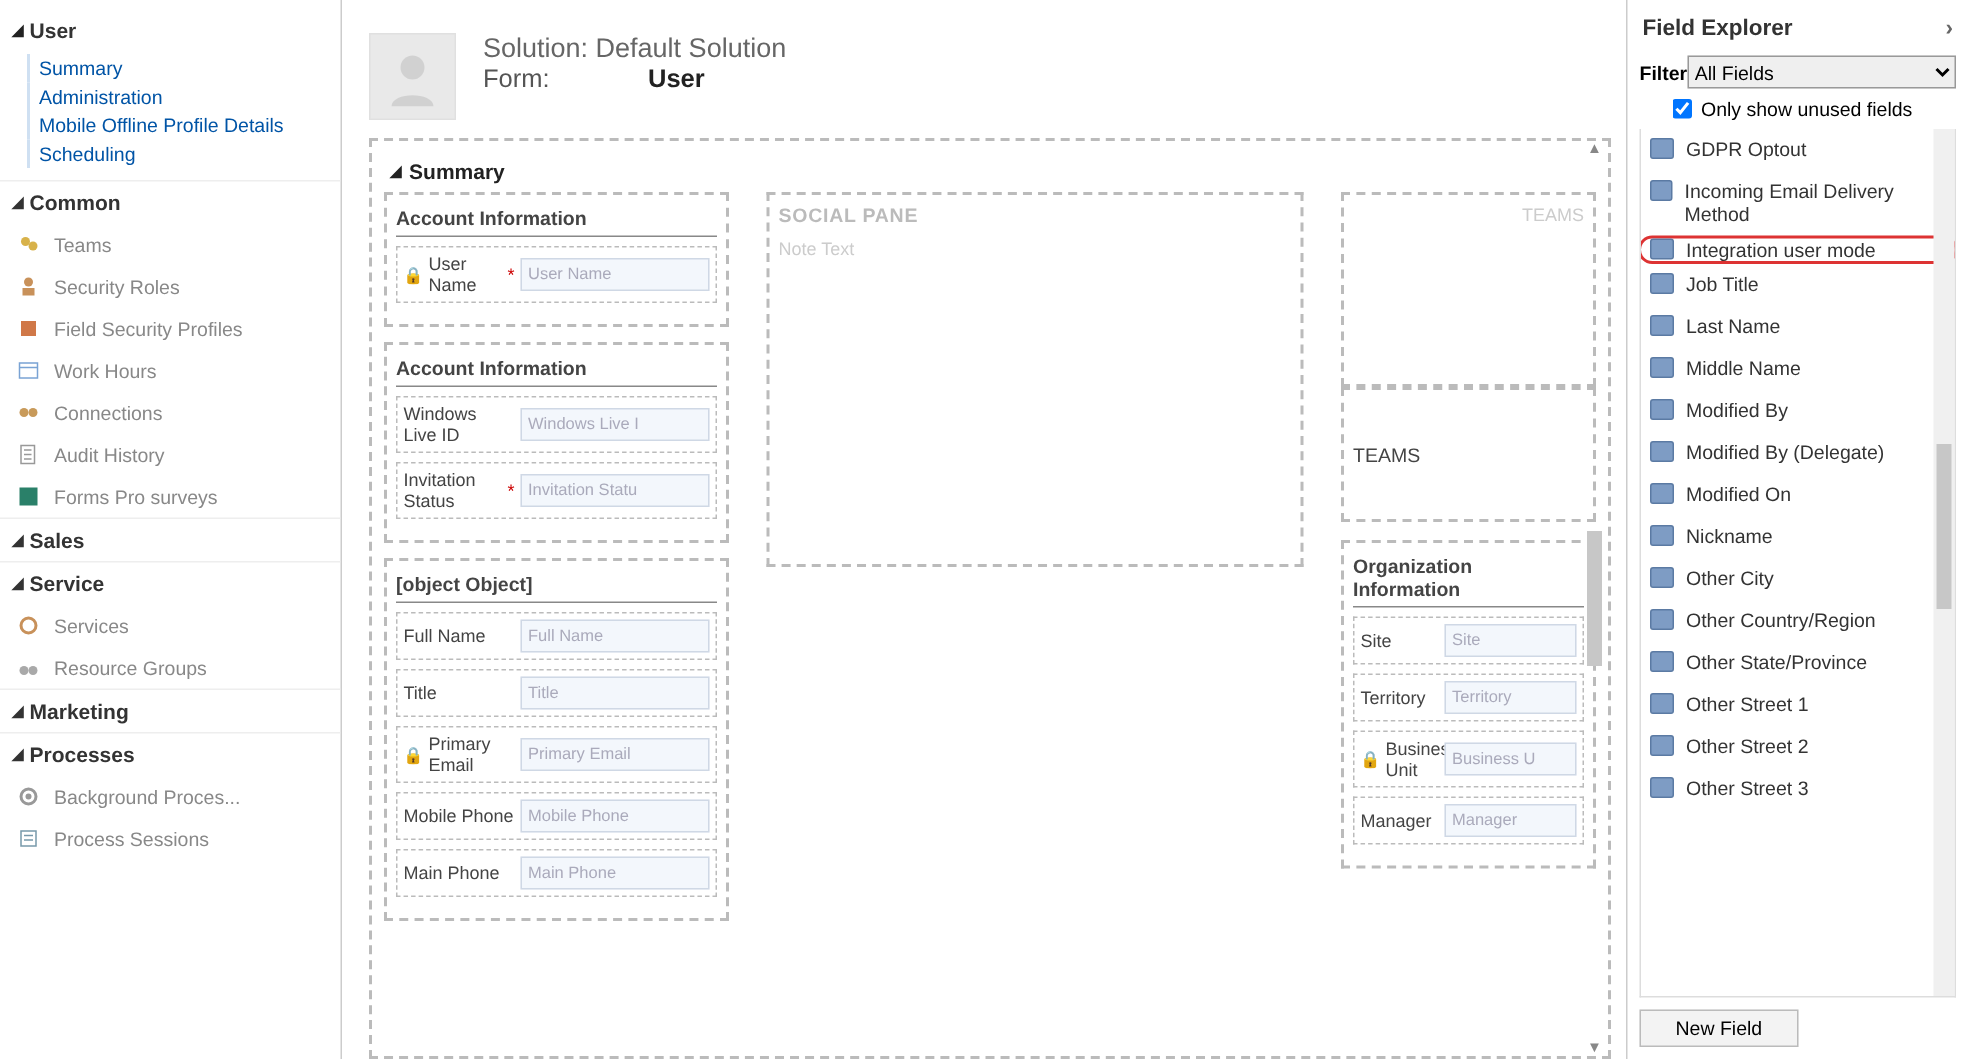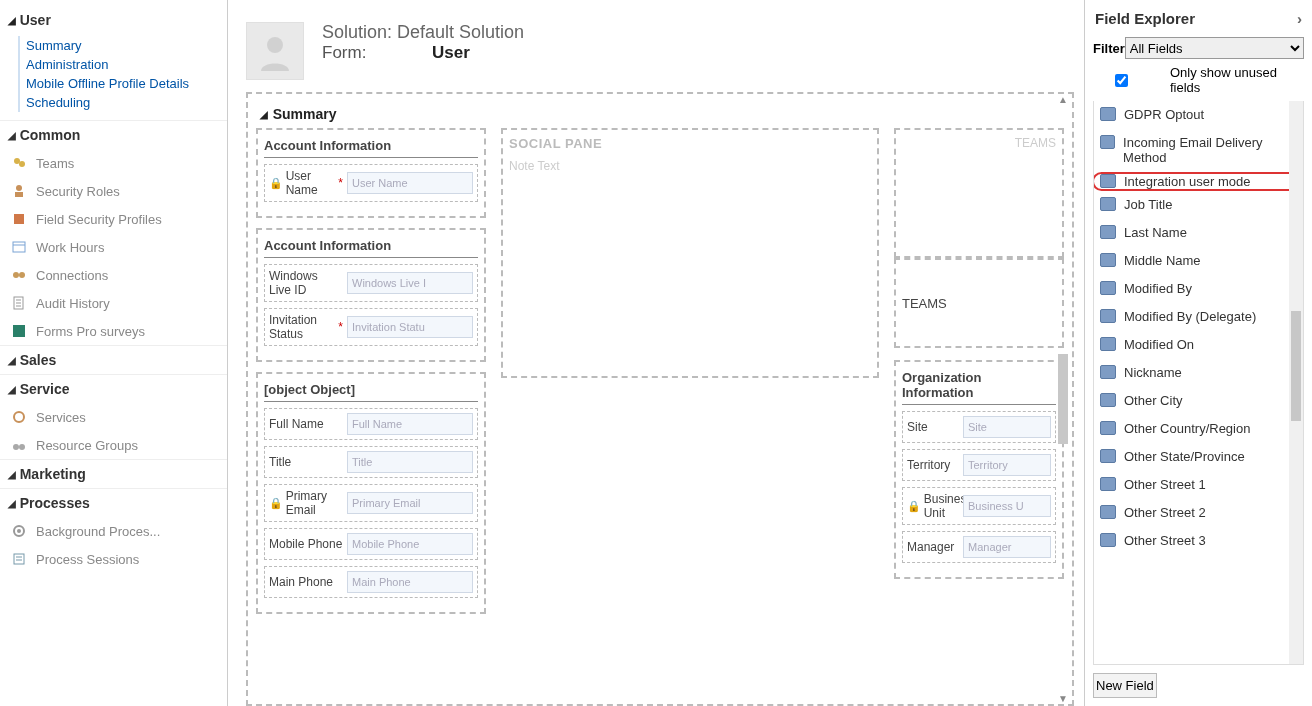--- a/index.html
+++ b/index.html
@@ -20,21 +20,21 @@
 .avatar { width:58px; height:58px; background:#e9e9e9; border:1px solid #e0e0e0; display:flex; align-items:center; justify-content:center; margin-right:18px; }
 .avatar svg{opacity:.5}
 .hdr-txt .line1 { color:#666; font-size:18px; }
 .hdr-txt .line2 { display:flex; }
 .hdr-txt .form-label { color:#555; font-size:17px; width:110px;}
 .hdr-txt .form-val { color:#222; font-size:17px; font-weight:600; }
 
 .canvas-wrap { flex:1; border:2px dashed #bbb; position:relative; padding:6px 8px; overflow:hidden; }
 .section-head { font-weight:700; font-size:14px; color:#222; padding:6px 4px; display:flex; align-items:center; }
 .section-head .tri{font-size:10px; margin-right:5px;}
-.cols { display:flex; gap:15px;justify-content:flex-end; }
+.cols { display:flex; gap:25px;justify-content:flex-end; }
 .col { }
 .col.a{ width:230px;} .col.b{flex:1;} .col.c{width:170px;}
 .box { border:2px dashed #bbb; padding:4px 6px 8px; margin-bottom:10px; }
 .box-title{ font-weight:600; font-size:13px; color:#444; border-bottom:1px solid #888; padding:4px 0 4px; margin-bottom:6px;}
 .field-row{ display:flex; align-items:center; border:1px dashed #bbb; padding:4px; margin-bottom:6px; }
 .field-label{ font-size:12px; color:#444; width:78px; padding-right:4px; display:flex; align-items:center; }
 .lock-icon{ color:#c33; margin-right:3px; font-size:11px; }
 .req{ color:#c00; margin-left:2px; }
 .field-input{ flex:1; height:22px; border:1px solid #cfd8e5; background:#f3f7fc; font-size:11px; color:#aab; padding:0 4px; display:flex; align-items:center; }
 .social-pane{ border:2px dashed #bbb; padding:6px; height:250px; }
@@ -43,27 +43,27 @@
 .teams-box{ border:2px dashed #bbb; height:130px; padding:6px; display:flex; justify-content:flex-end;}
 .teams-box .gh{ color:#ccc; font-size:12px; }
 .teams-big{ border:2px dashed #bbb; height:90px; display:flex; align-items:center; padding:6px; margin-bottom:12px;}
 .teams-big .lbl{ color:#444; font-size:13px; }
 
 .right-panel{ width:228px; border-left:1px solid #ccc; display:flex; flex-direction:column; padding:6px 8px 8px; }
 .fe-head{ display:flex; align-items:center; justify-content:space-between; font-weight:600; color:#333; font-size:15px; padding:4px 2px 10px;}
 .fe-filter{ display:flex; align-items:center; font-size:13px; margin-bottom:4px; }
 .fe-filter .lbl{ font-weight:600; }
 .fe-filter select{ flex:1; font-size:13px; height:22px; border:1px solid #999;}
-.fe-chk{ display:flex; align-items:center; font-size:13px; padding:2px 0 6px 22px;gap:36px;}
+.fe-chk{ display:flex; align-items:center; font-size:13px; padding:2px 0 6px 22px;}
 .fe-chk input{margin-right:6px;}
 .fe-list{ flex:1; border:1px solid #ddd; border-top:none; overflow:hidden; position:relative;}
 .fe-item{ display:flex; align-items:flex-start; padding:6px 6px; font-size:13px; color:#333; border-bottom:1px solid transparent;}
 .fe-item .fi-icn{ width:16px; height:14px; background:#7e9cc4; border:1px solid #5b7aa3; margin-right:8px; border-radius:2px;}
 .highlight{ border:2px solid #d33; border-radius:14px; padding:0px 6px; margin:0 -2px; }
-.fe-btn{ margin-top:8px; align-self:flex-start; padding:4px 2px; font-size:13px; background:#f3f3f3; border:1px solid #bbb;}
+.fe-btn{ margin-top:8px; align-self:flex-start; padding:4px 23px; font-size:13px; background:#f3f3f3; border:1px solid #bbb;}
 .mini-scroll{ position:absolute; right:0; top:0; width:14px; height:100%; background:#f0f0f0;}
 .mini-scroll .thumb{ position:absolute; left:2px; right:2px; top:210px; height:110px; background:#c7c7c7;}
 
 .center-scroll{ position:absolute; right:2px; top:0; bottom:0; width:14px; }
 .center-scroll .arrow{ color:#888; font-size:10px; text-align:center;}
 .center-scroll .thumb{ position:absolute; left:2px; right:2px; top:260px; height:90px; background:#c7c7c7;}
 
 svg{display:block}
 </style>
 </head>

